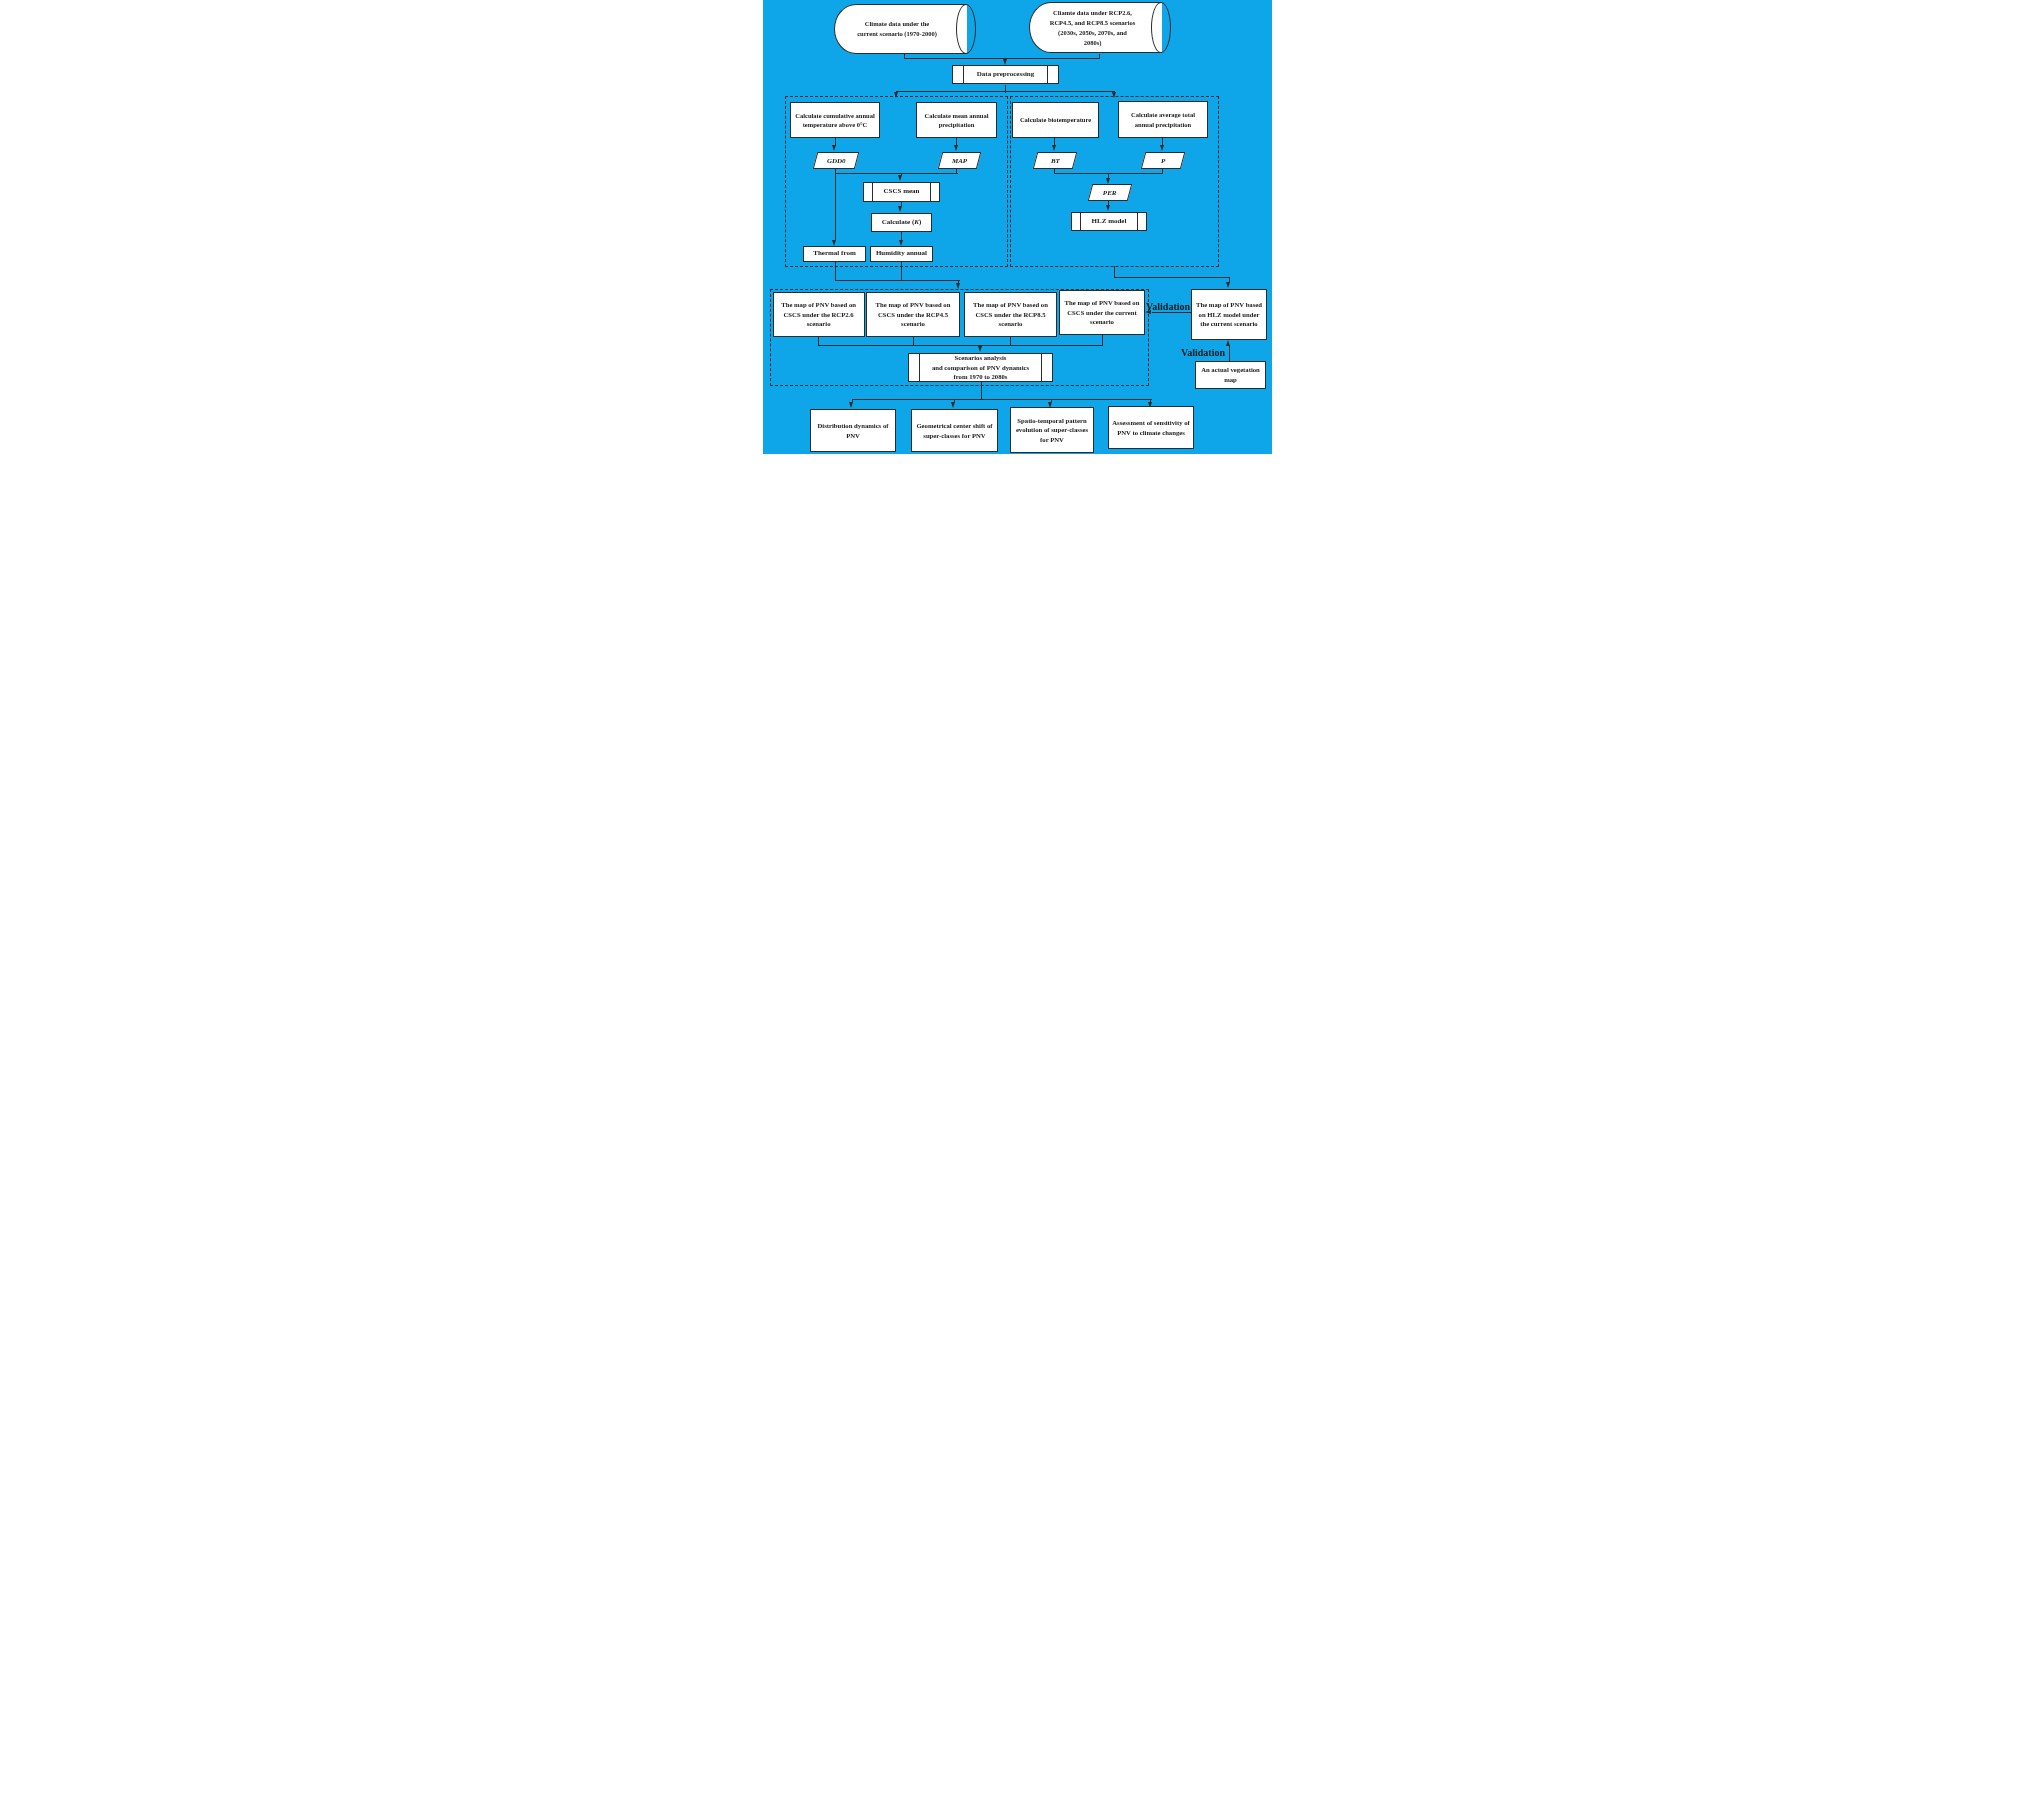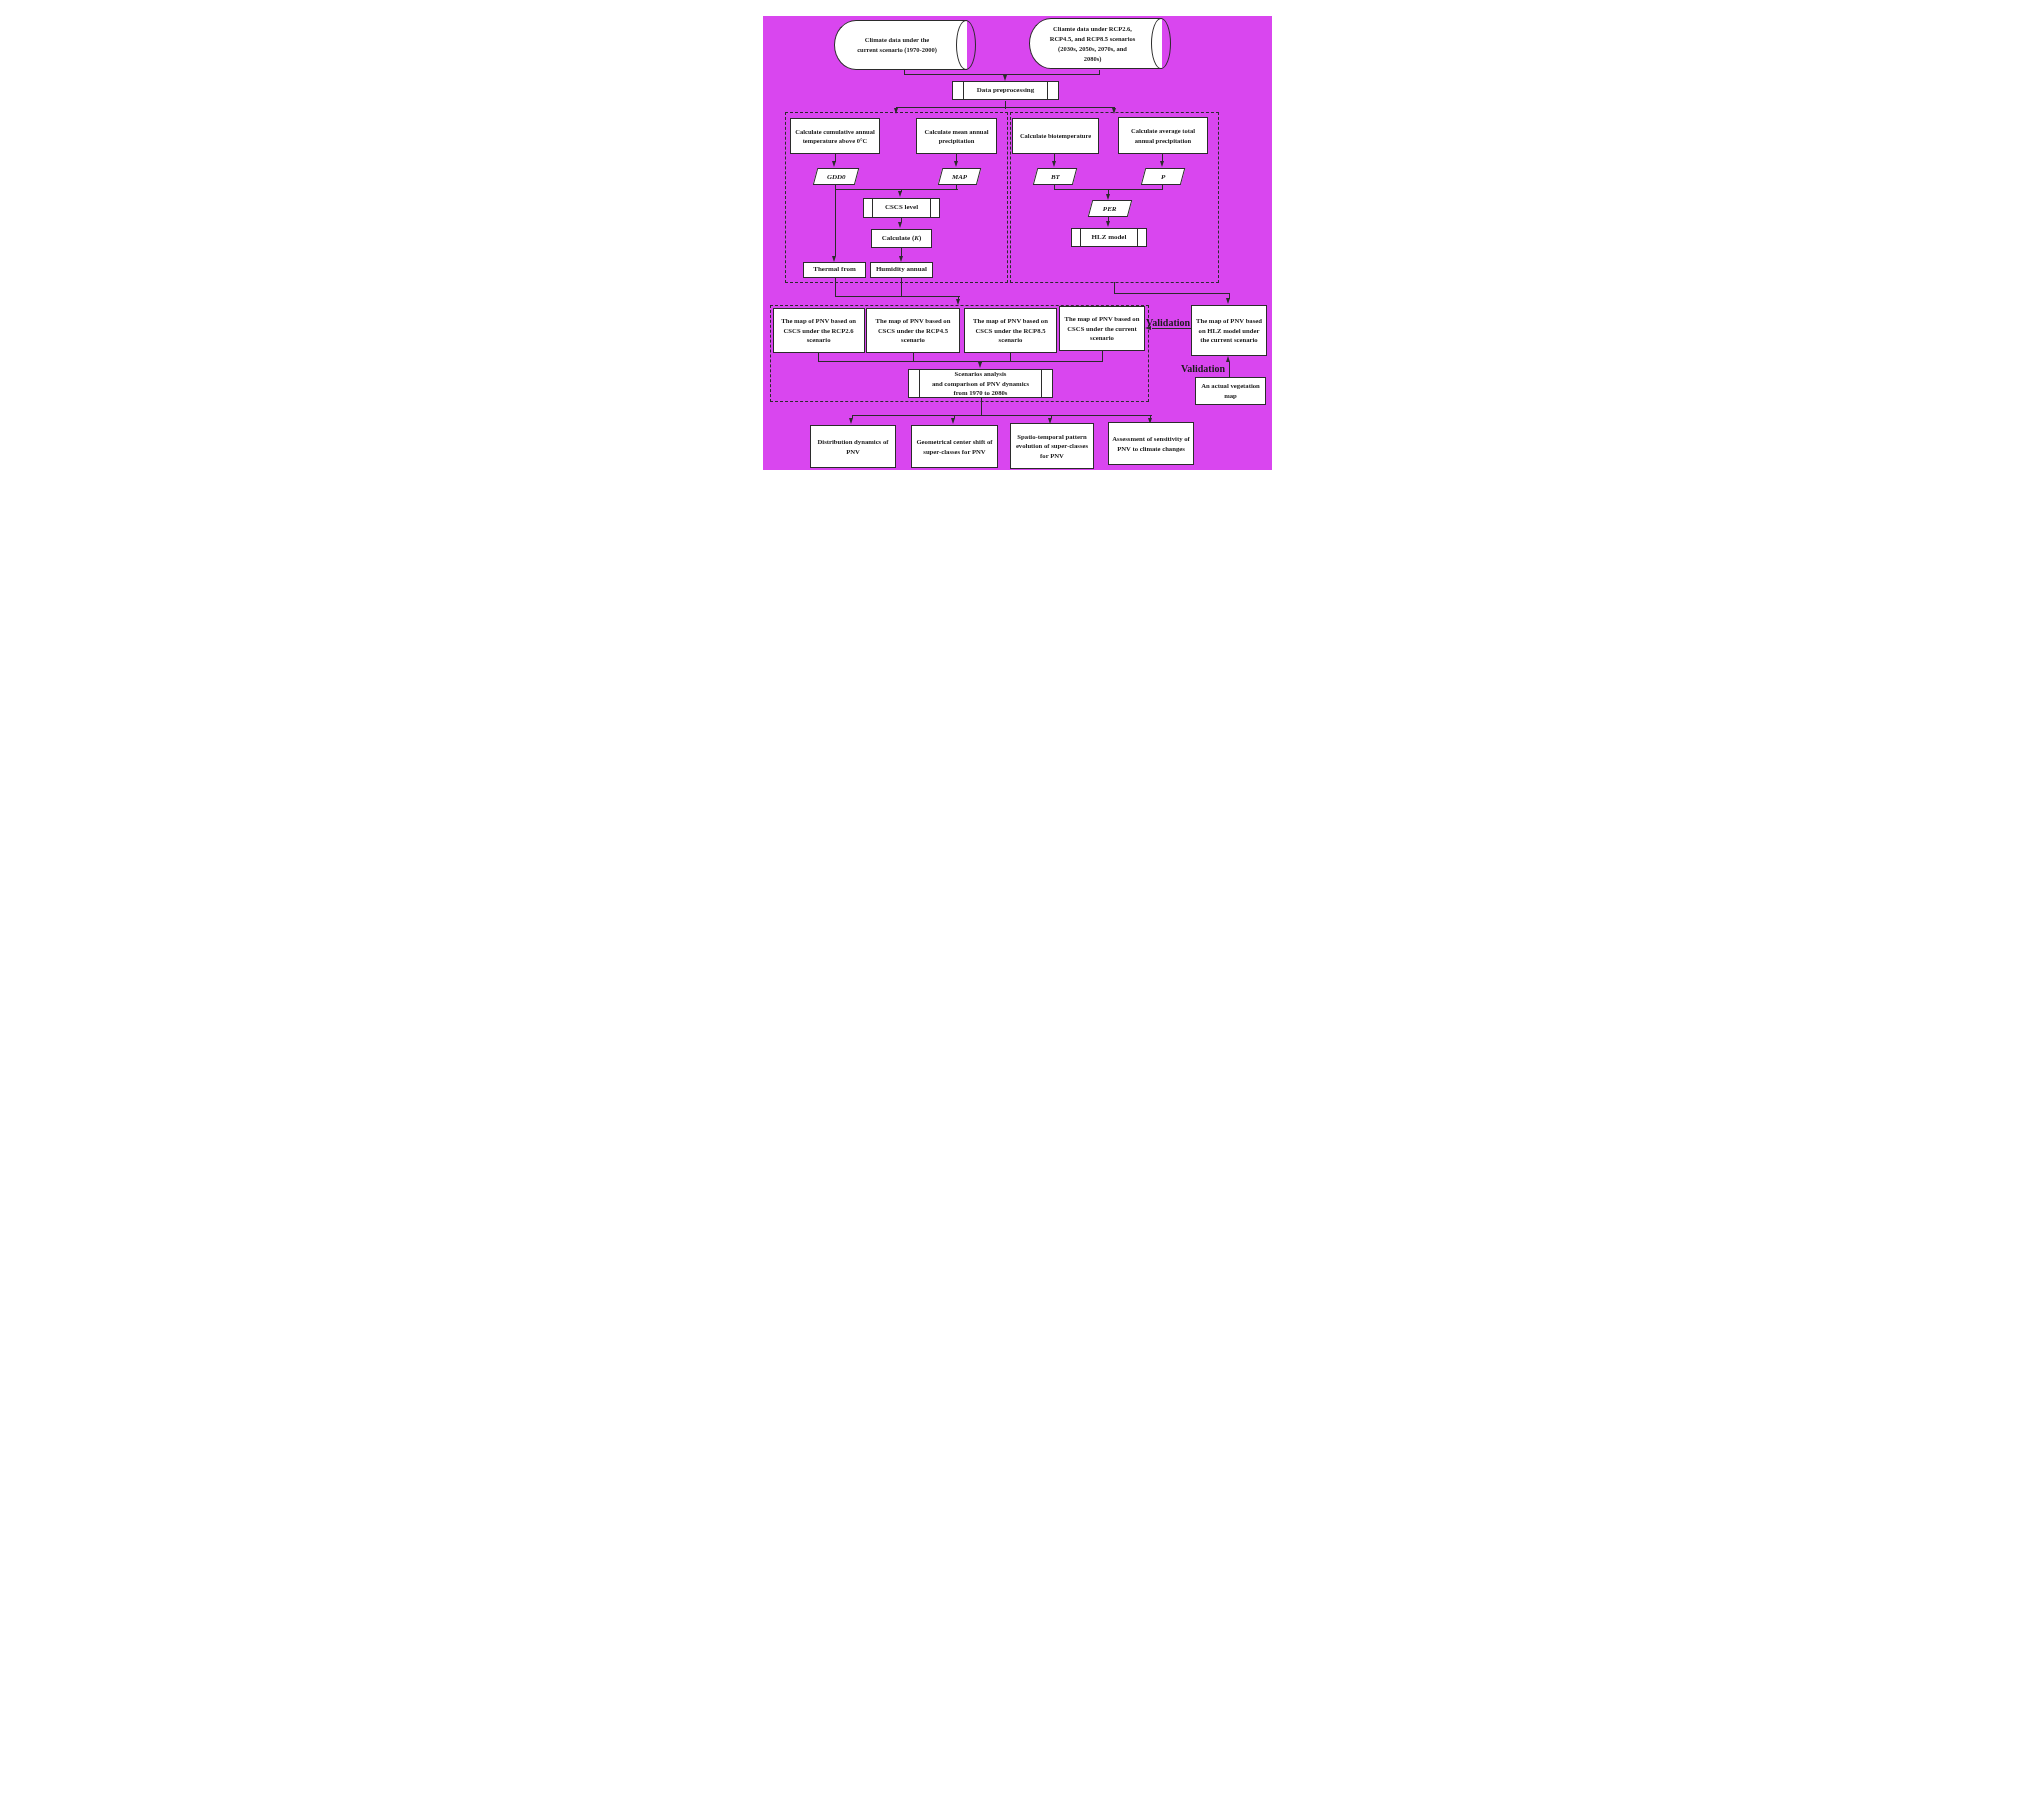--- a/index.html
+++ b/index.html
@@ -1,17 +1,17 @@
 <!DOCTYPE html>
 <html style="font-size:7.7px"><head>
 <meta charset="utf-8">
 <style>
   html,body{margin:0;padding:0;background:#ffffff;}
   body{font-family:"Liberation Serif","DejaVu Serif",serif;color:#1a1a1a;}
-  .stage{position:relative;width:509px;height:454px;margin:16px auto;background:#d946ef;overflow:hidden;}
+  .stage{position:relative;width:509px;height:454px;margin:0 auto;background:#0ea5e9;overflow:hidden;}
   .node{position:absolute;display:flex;align-items:center;justify-content:center;
         text-align:center;font-weight:bold;font-size:6.5px;line-height:1.42;
         border:1.2px solid #2b2b2b;background:#ffffff;box-sizing:border-box;padding:1px 2.4px;}
   .dashedbox{position:absolute;border:1.2px dashed #2b2b2b;box-sizing:border-box;background:transparent;}
   
   .cyl-body{position:absolute;border:1.2px solid #2b2b2b;border-right:none;box-sizing:border-box;
             border-radius:22px 0 0 22px / 50% 0 0 50%;background:#fff;display:flex;align-items:center;justify-content:center;}
   .cyl-cap{position:absolute;border:1.2px solid #2b2b2b;border-radius:50%;box-sizing:border-box;background:transparent;}
   .cyl-text{position:absolute;display:flex;flex-direction:column;align-items:center;justify-content:center;
             text-align:center;font-weight:bold;font-size:6.5px;line-height:1.5;}
@@ -106,21 +106,21 @@
     </div>
 
   <div class="v" style="left:72px;top:169px;height:71px;"></div>
   <div class="ah-down" style="left:69px;top:240px;"></div>
   <div class="v" style="left:193px;top:169px;height:4.8px;"></div>
   <div class="h" style="left:72px;top:173px;width:123px;"></div>
   <div class="v" style="left:138px;top:173px;height:2.9px;"></div>
   <div class="ah-down" style="left:135px;top:175px;"></div>
 
   <div class="node predef inset16" style="left:100px;top:182px;width:77px;height:20px;font-size:7px;">
-    <span>CSCS level</span>
+    <span>CSCS mean</span>
   </div>
   <div class="v" style="left:138px;top:202px;height:4.3px;"></div>
   <div class="ah-down" style="left:135px;top:206px;"></div>
 
   <div class="node" style="left:108px;top:213px;width:61px;height:19px;font-size:7px;">
     <span><span>Calculate (</span><span class="ital">K</span><span>)</span></span>
   </div>
   <div class="v" style="left:138px;top:232px;height:8.2px;"></div>
   <div class="ah-down" style="left:136px;top:240px;"></div>
 

